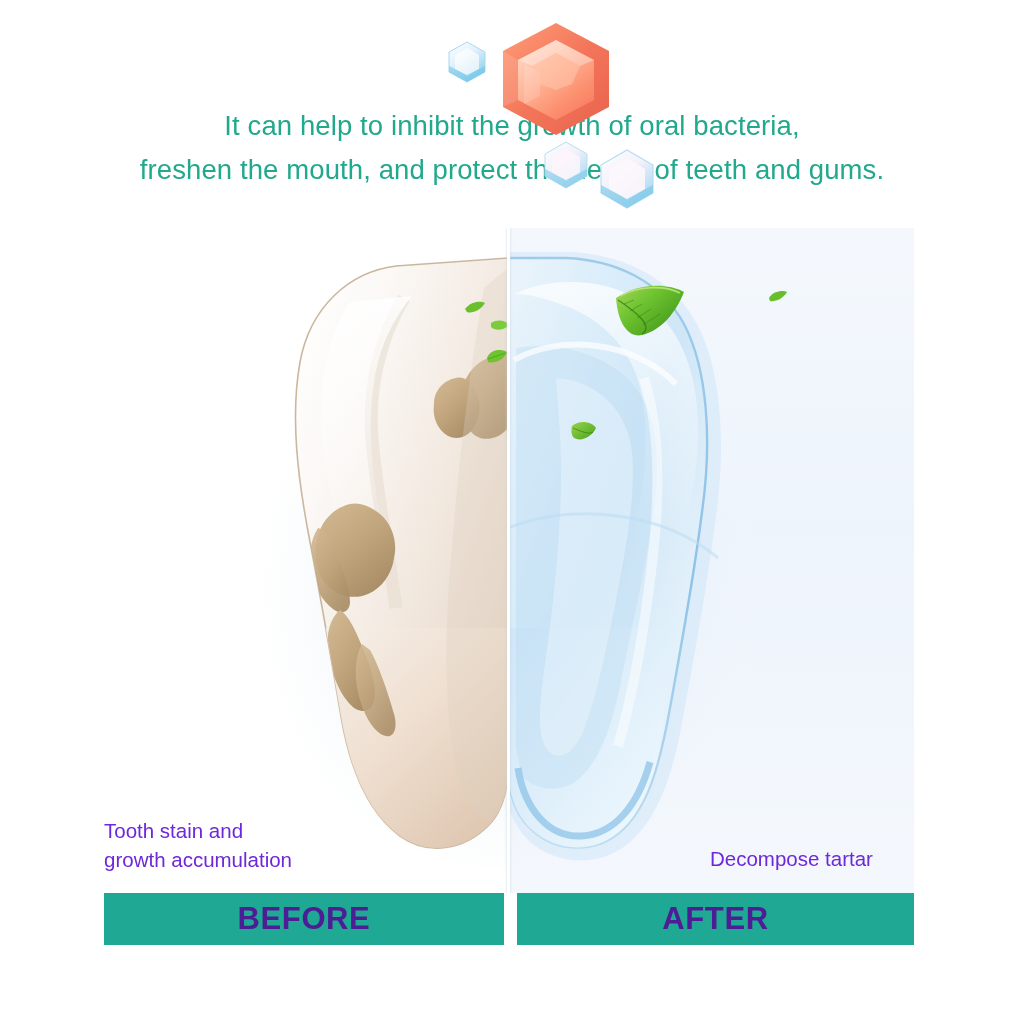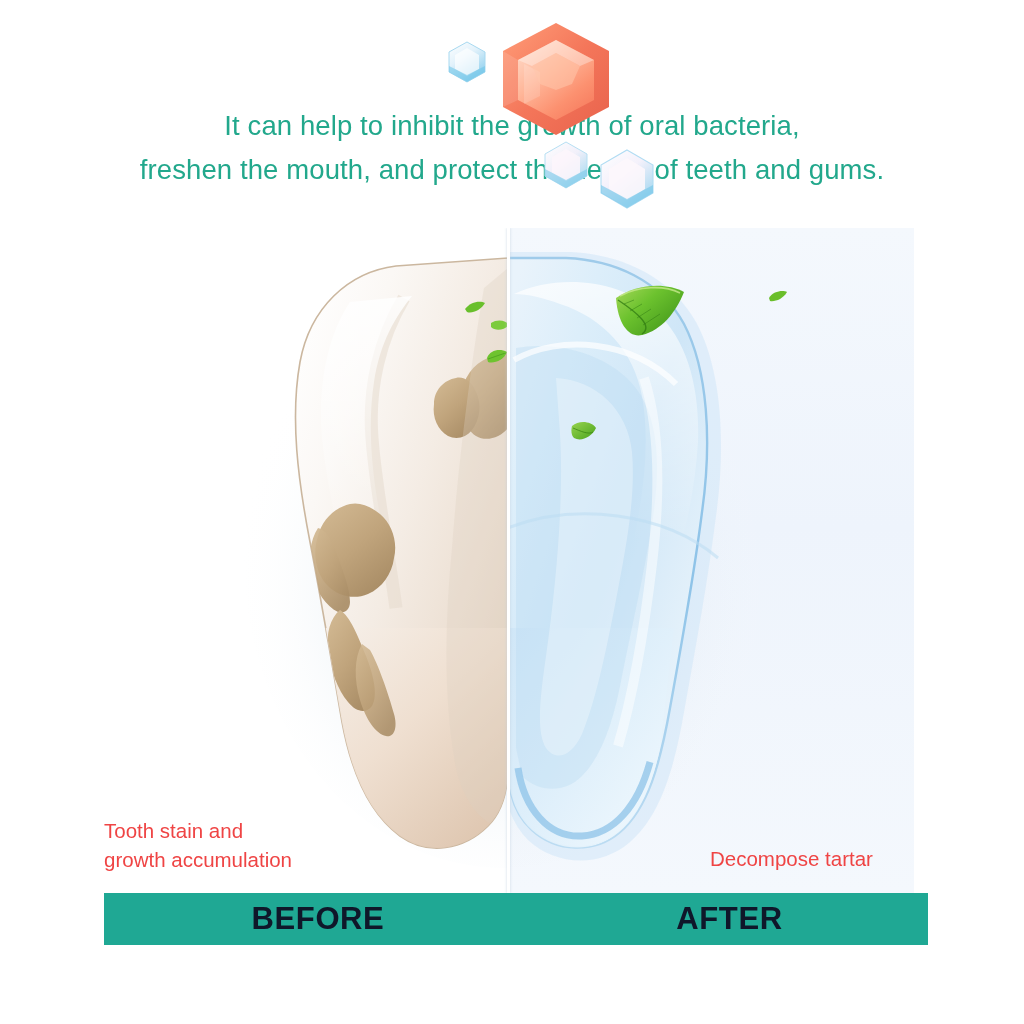--- a/index.html
+++ b/index.html
@@ -91,21 +91,21 @@
   #leaf-big   { left: 614px; top: 282px; width: 72px; height: 56px; }
   #leaf-s1    { left: 464px; top: 300px; width: 22px; height: 14px; }
   #leaf-s2    { left: 490px; top: 318px; width: 20px; height: 13px; }
   #leaf-s3    { left: 486px; top: 348px; width: 22px; height: 16px; }
   #leaf-s4    { left: 571px; top: 420px; width: 26px; height: 22px; }
   #leaf-s5    { left: 768px; top: 288px; width: 20px; height: 12px; }
 
   
   .panel-caption {
     position: absolute;
-    color: #ef4444;
+    color: #6d28d9;
     font-size: 20.5px;
     line-height: 29px;
     z-index: 25;
     white-space: nowrap;
   }
   #caption-before { left: 104px; top: 816px; }
   #caption-after  { left: 710px; top: 844px; }
   .panel-caption .cap-line { display: block; }
 
   
@@ -115,28 +115,27 @@
     top: 893px;
     width: 810px;
     height: 52px;
     z-index: 40;
   }
   .banner-cell {
     position: absolute;
     top: 0;
     height: 52px;
     background: #1fa894;
-    color: #0f172a;
+    color: #4c1d95;
     font-size: 31px;
     font-weight: bold;
     letter-spacing: 0.6px;
     display: flex;
     align-items: center;
     justify-content: center;
-    padding-left: 14px;
   }
   #banner-before { left: 0;     width: 400px; }
   #banner-after  { left: 413px; width: 397px; }
 </style>
 </head>
 <body>
 
 <div id="headline">
   <span class="hl-line">It can help to inhibit the growth of oral bacteria,</span>
   <span class="hl-line">freshen the mouth, and protect the health of teeth and gums.</span>

